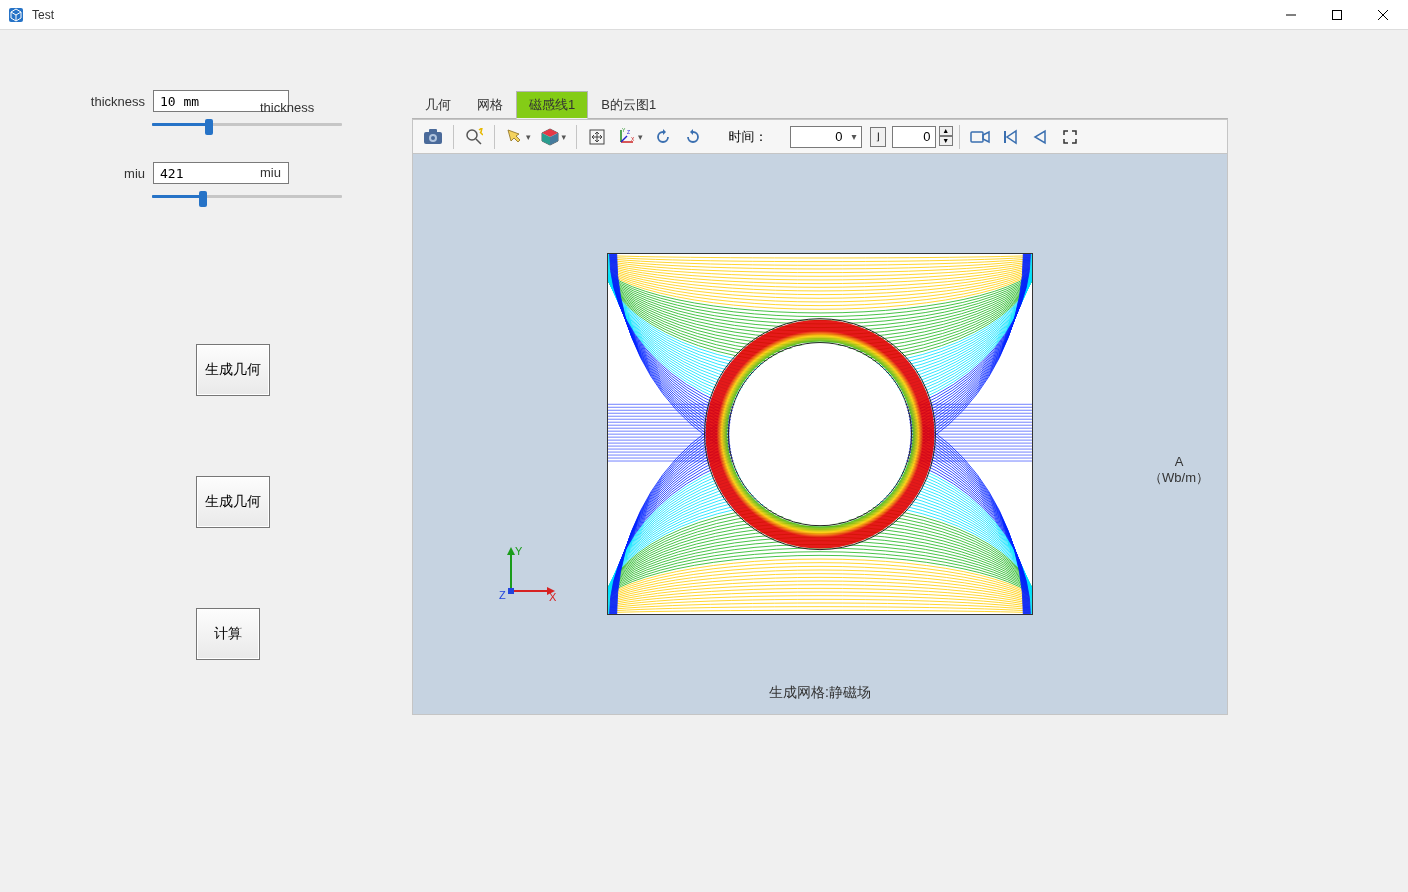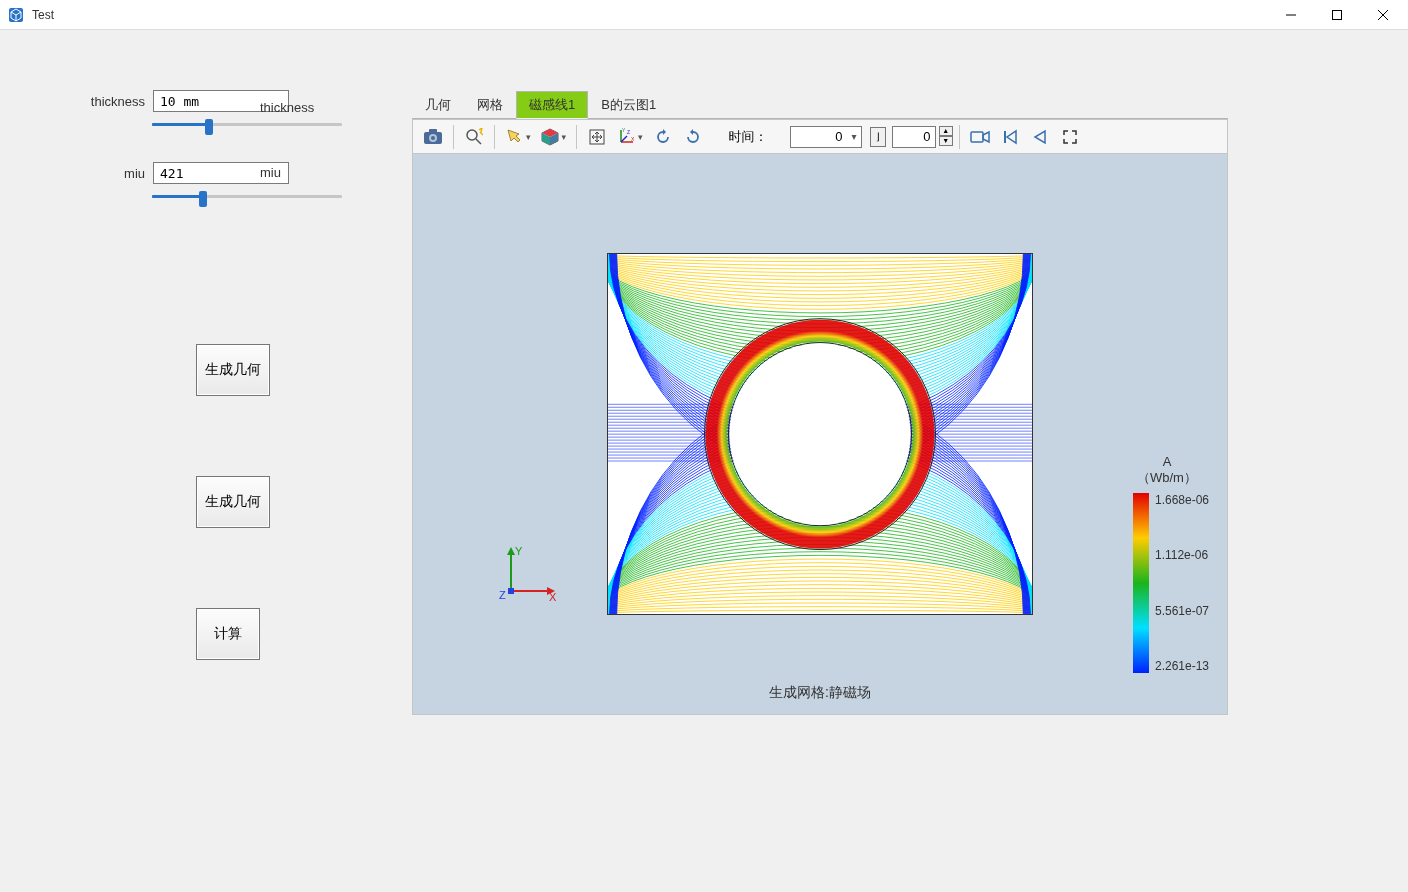--- a/index.html
+++ b/index.html
@@ -437,27 +437,18 @@
             <text x="16" y="12" font-size="11" fill="#1a9c1a">Y</text>
             <text x="50" y="58" font-size="11" fill="#d62222">X</text>
             <text x="0" y="56" font-size="11" fill="#2244dd">Z</text>
           </svg>
         </div>
         <div class="legend">
           <div class="legend-title">
             <div>A</div>
             <div>（Wb/m）</div>
           </div>
-          <div class="legend-bar">
-            <div class="legend-grad"></div>
-            <div class="legend-ticks">
-              <span>1.668e-06</span>
-              <span>1.112e-06</span>
-              <span>5.561e-07</span>
-              <span>2.261e-13</span>
-            </div>
-          </div>
         </div>
         <div class="viz-footer">生成网格:静磁场</div>
       </div>
     </div>
   </div>
 </div>
 
 </body></html>

